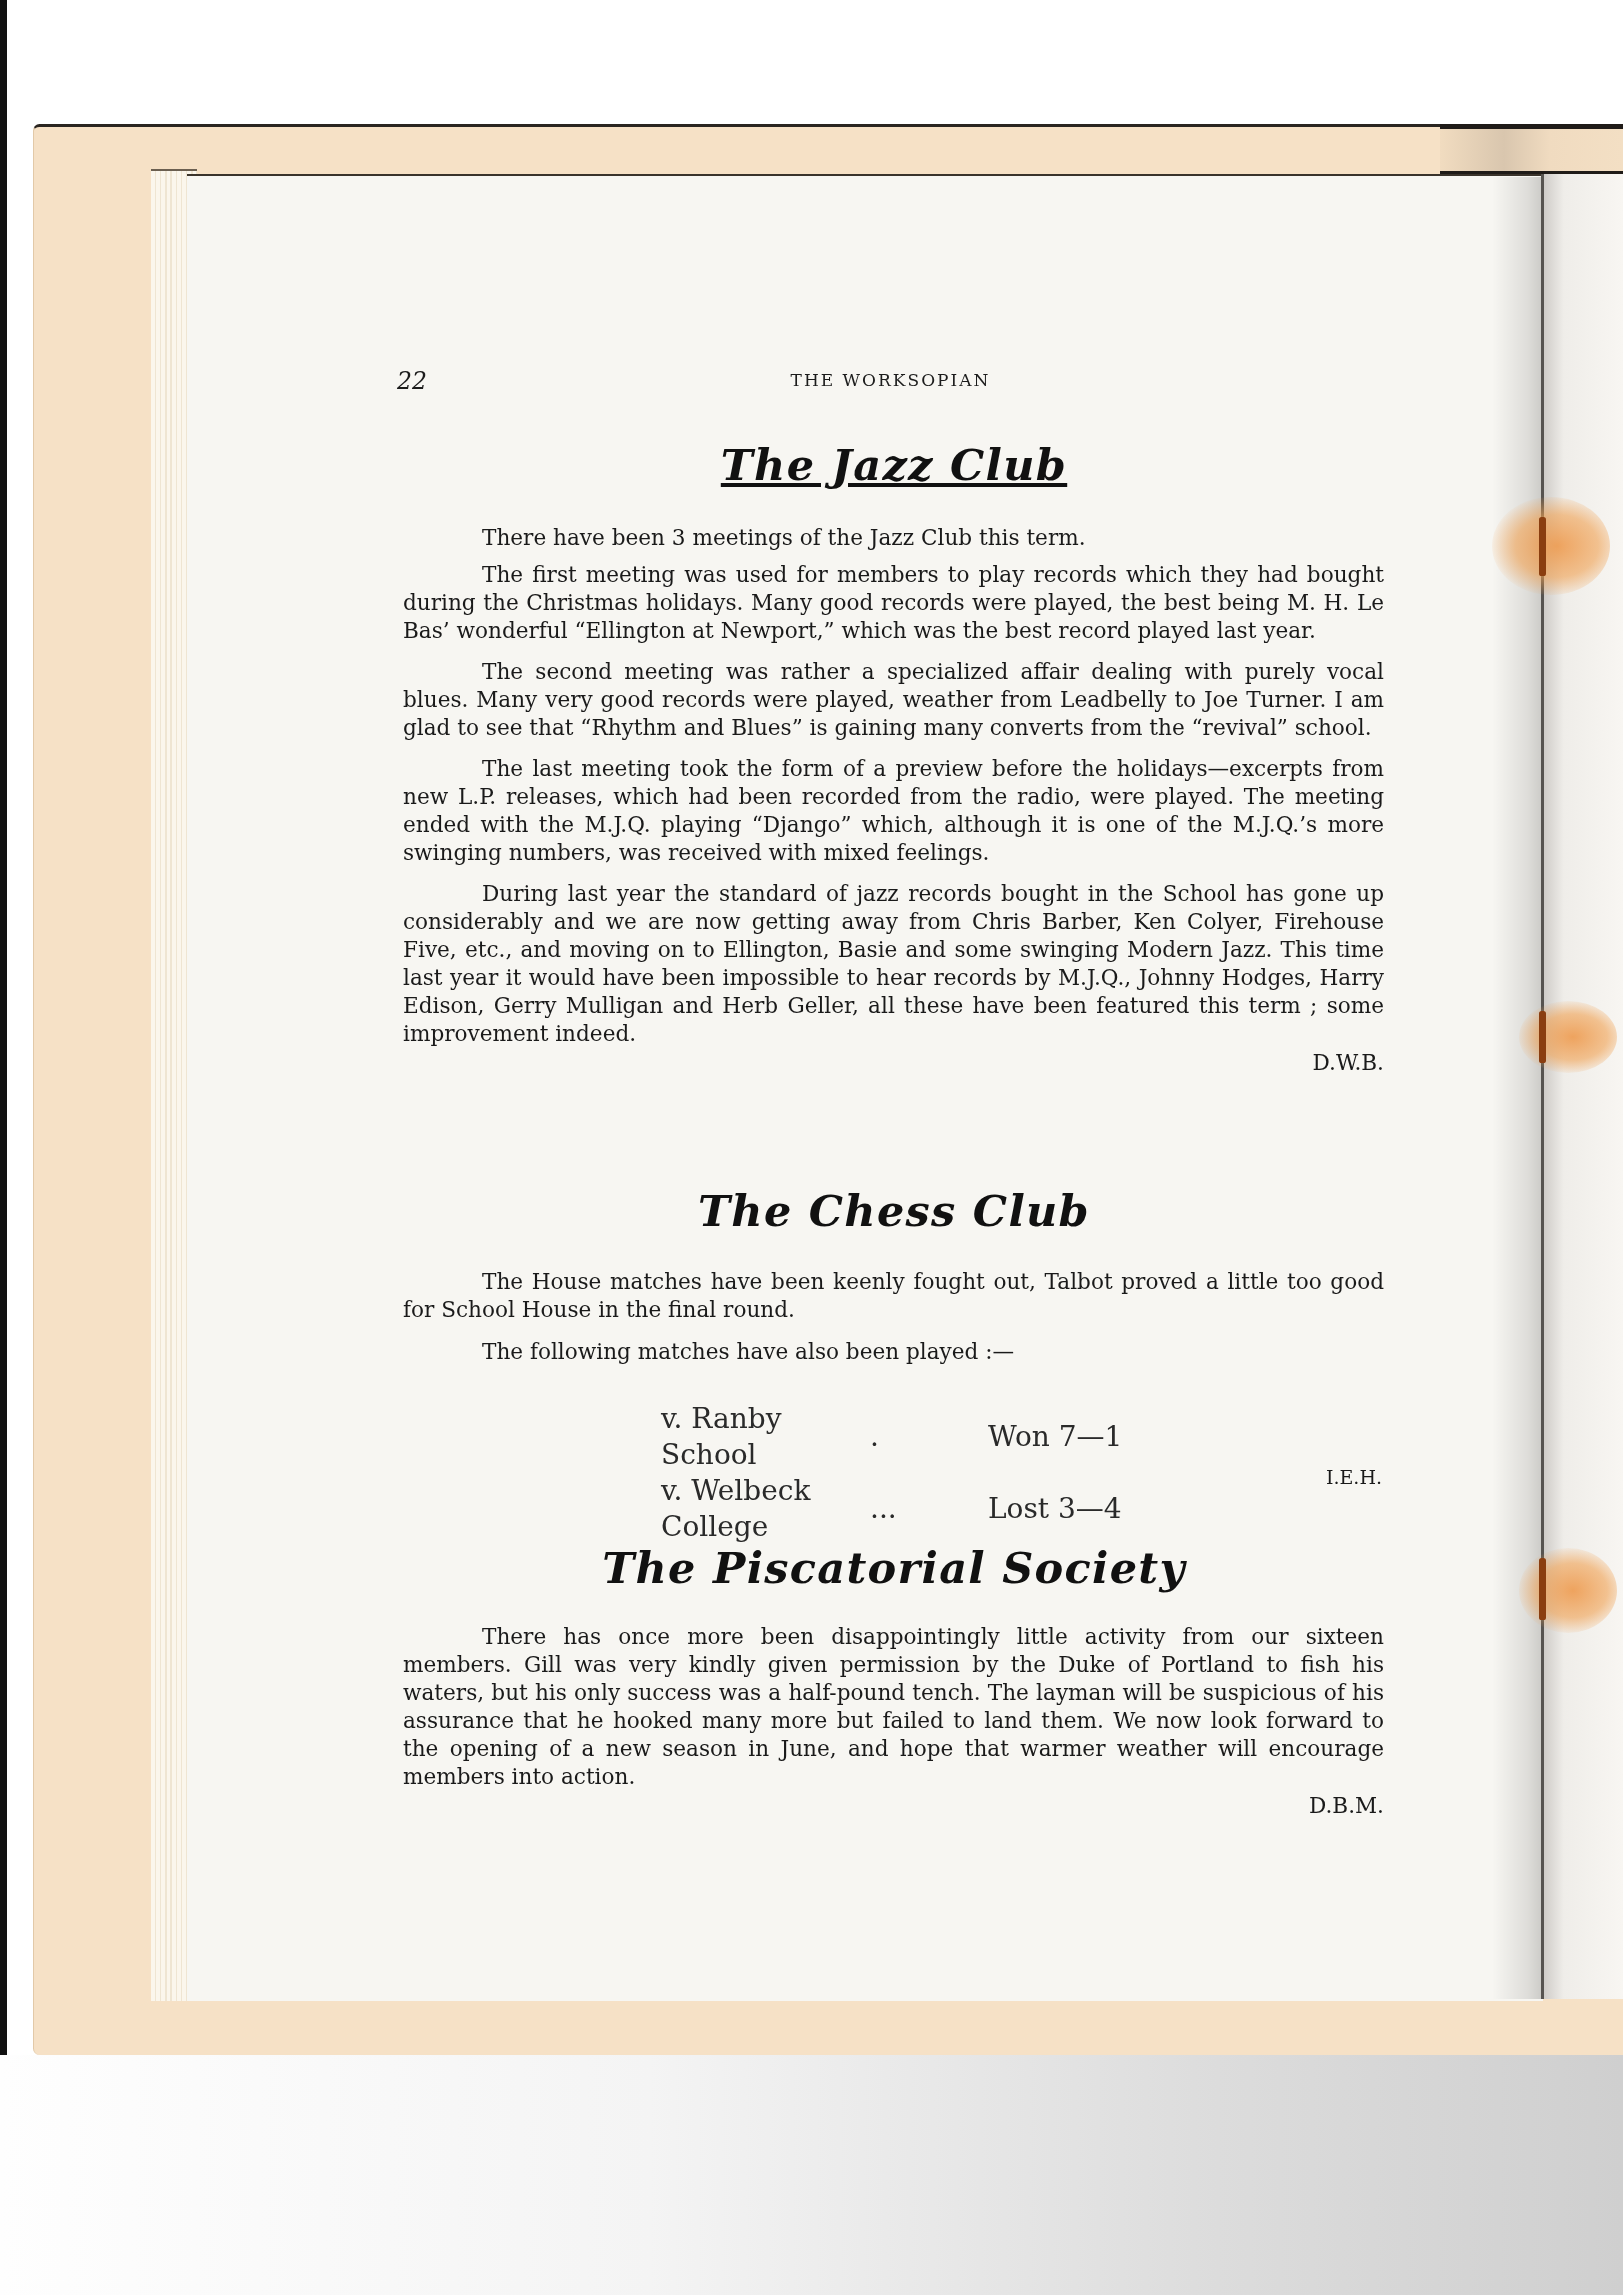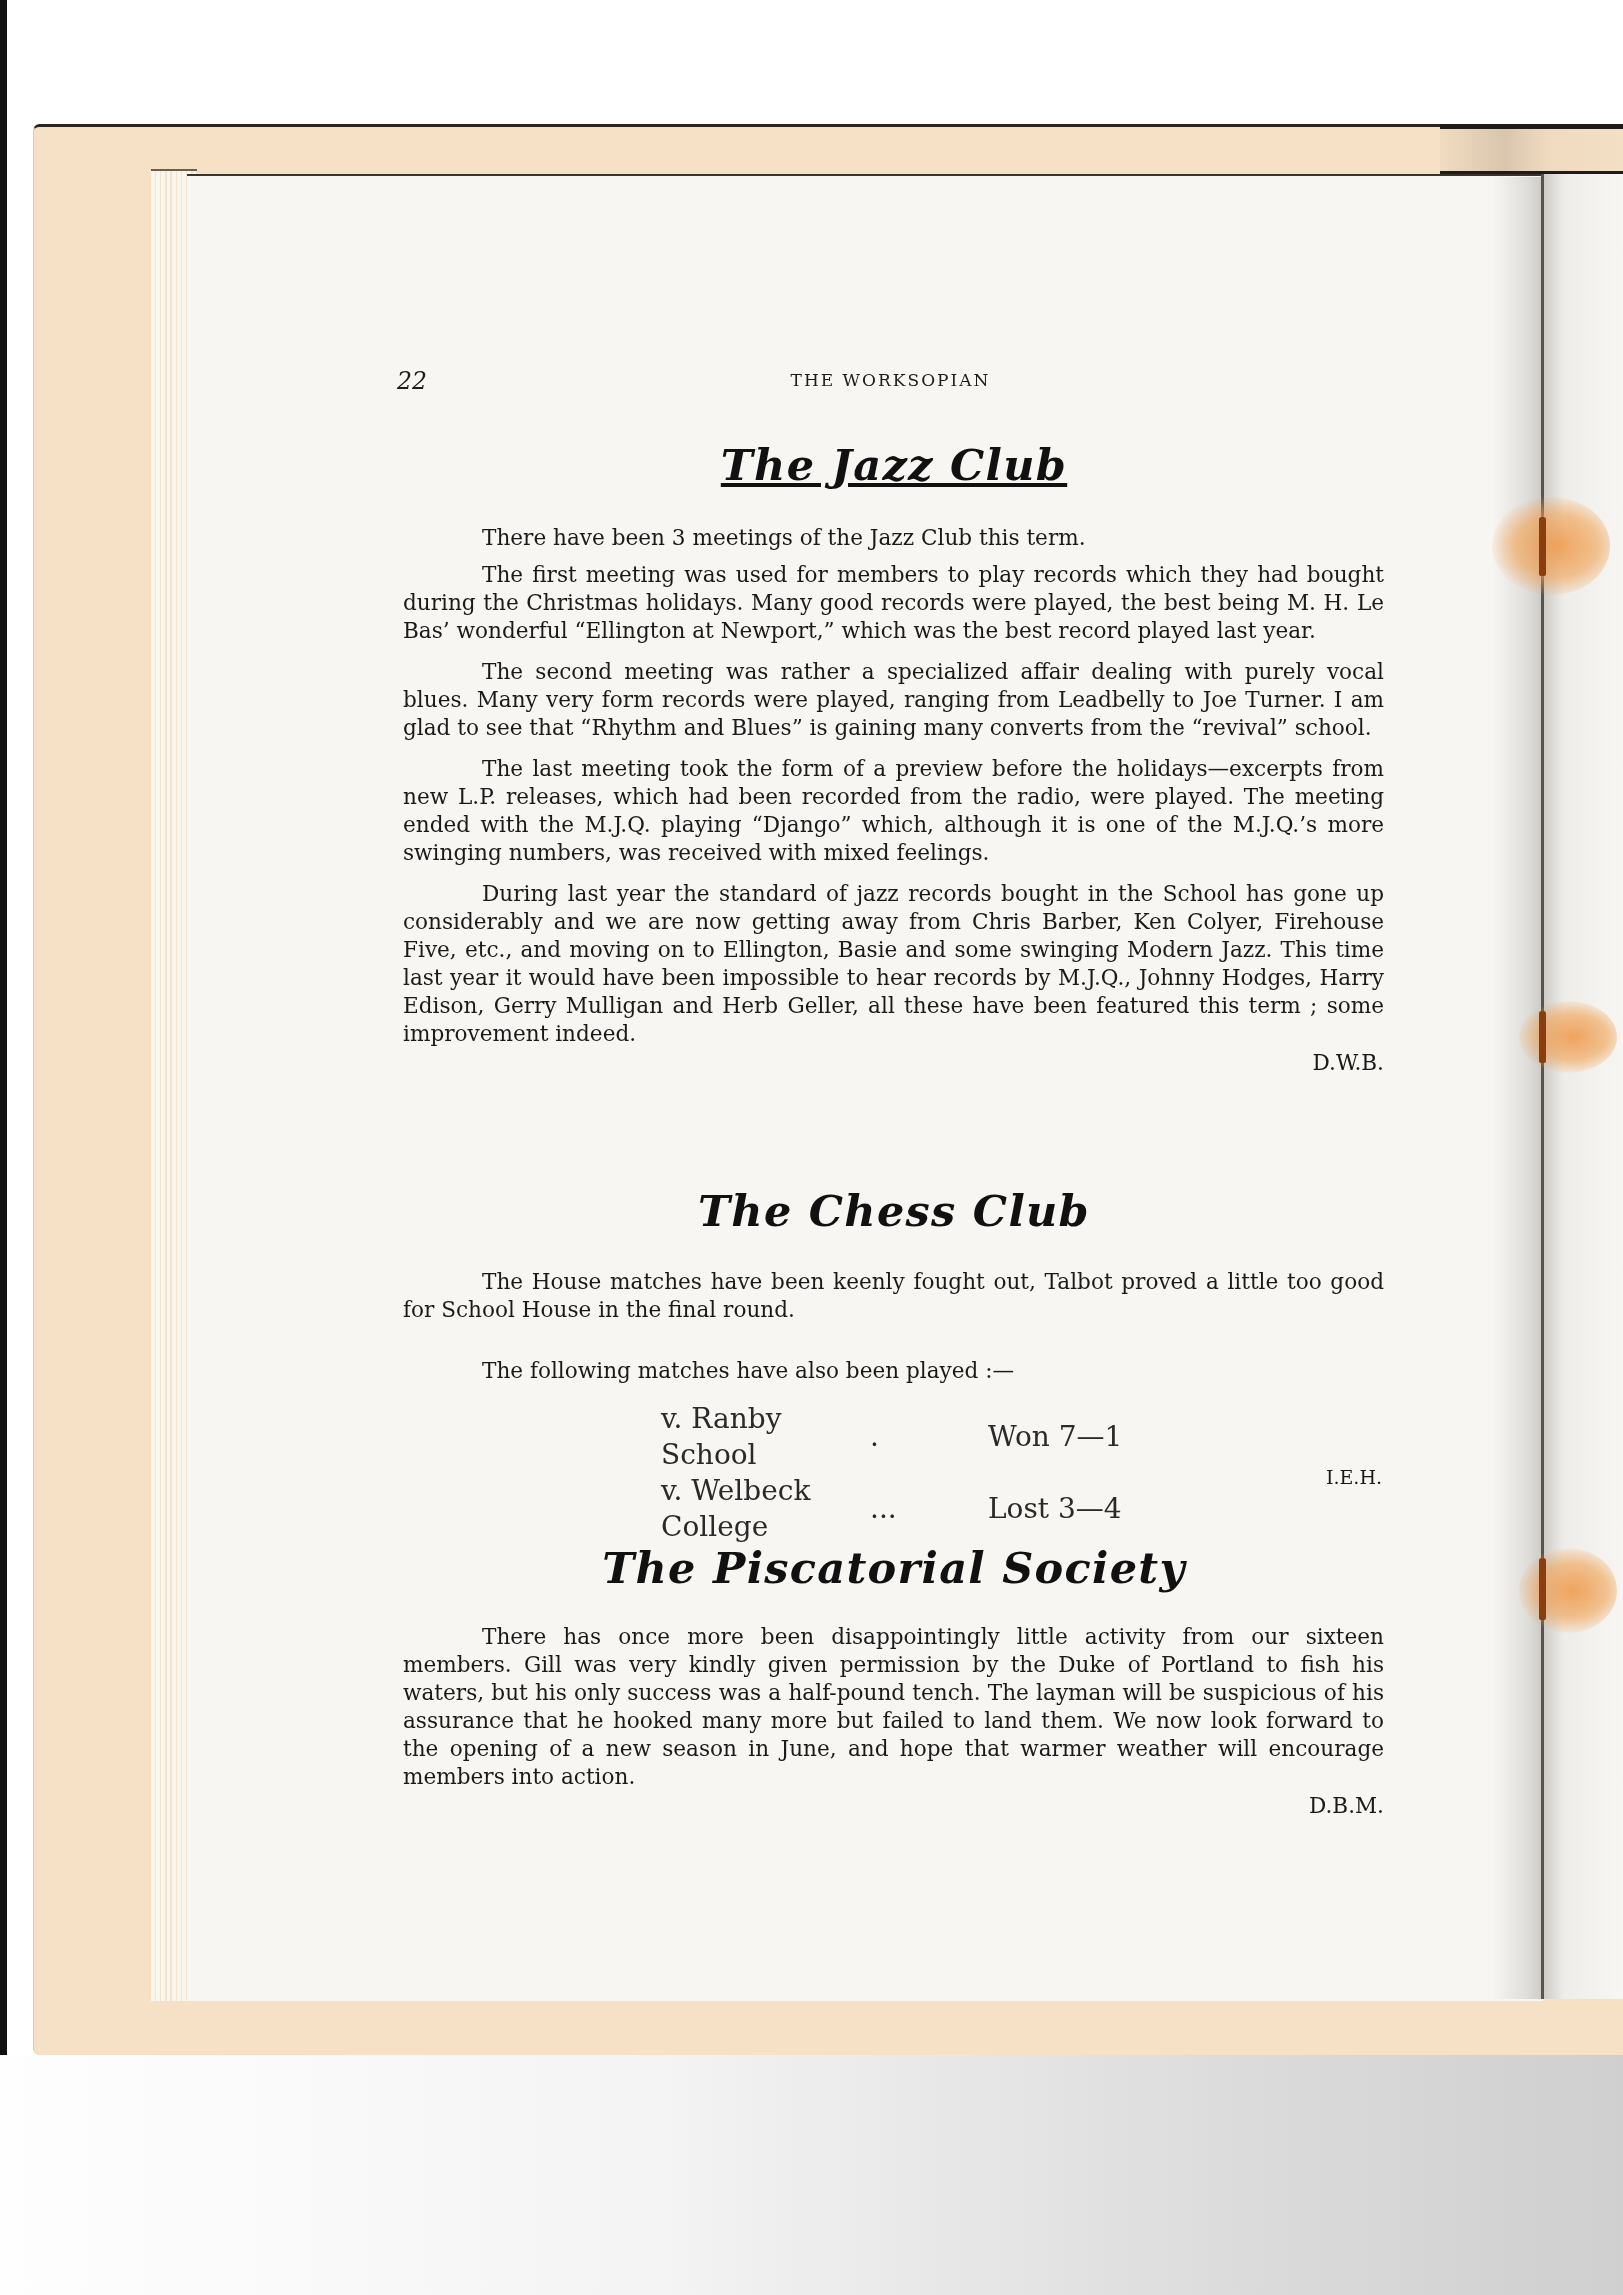--- a/index.html
+++ b/index.html
@@ -98,29 +98,29 @@
 <div class="stain" style="left:1519px; top:1548px; width:98px; height:85px;"></div>
 <div class="stain-core" style="left:1539px; top:1558px; height:62px;"></div>
 
 <div class="header-page-number">22</div>
 <div class="header-title">THE WORKSOPIAN</div>
 
 <div class="section-title" style="top:440px;text-decoration:underline;">The Jazz Club</div>
 <div class="body-col" style="top:524px;">
   <p style="margin-bottom:9.2px;">There have been 3 meetings of the Jazz Club this term.</p>
   <p>The first meeting was used for members to play records which they had bought during the Christmas holidays.  Many good records were played, the best being M. H. Le Bas’ wonderful “Ellington at Newport,” which was the best record played last year.</p>
-  <p>The second meeting was rather a specialized affair dealing with purely vocal blues.  Many very form records were played, ranging from Leadbelly to Joe Turner. I am glad to see that “Rhythm and Blues” is gaining many converts from the “revival” school.</p>
+  <p>The second meeting was rather a specialized affair dealing with purely vocal blues.  Many very good records were played, weather from Leadbelly to Joe Turner. I am glad to see that “Rhythm and Blues” is gaining many converts from the “revival” school.</p>
   <p>The last meeting took the form of a preview before the holidays—excerpts from new L.P. releases, which had been recorded from the radio, were played.  The meeting ended with the M.J.Q. playing “Django” which, although it is one of the M.J.Q.’s more swinging numbers, was received with mixed feelings.</p>
   <p style="margin-bottom:2.6px;">During last year the standard of jazz records bought in the School has gone up considerably and we are now getting away from Chris Barber, Ken Colyer, Firehouse Five, etc., and moving on to Ellington, Basie and some swinging Modern Jazz.  This time last year it would have been impossible to hear records by M.J.Q., Johnny Hodges, Harry Edison, Gerry Mulligan and Herb Geller, all these have been featured this term ; some improvement indeed.</p>
   <div class="signature">D.W.B.</div>
 </div>
 
 <div class="section-title" style="top:1186px;">The Chess Club</div>
 <div class="body-col" style="top:1268px;">
-  <p style="margin-bottom:33px;">The House matches have been keenly fought out, Talbot proved a little too good for School House in the final round.</p>
+  <p style="margin-bottom:14px;">The House matches have been keenly fought out, Talbot proved a little too good for School House in the final round.</p>
   <p>The following matches have also been played :—</p>
 </div>
 <table class="match-table">
   <tbody>
       <tr>
     <td class="opp">v. Ranby School</td>
     <td class="dots">.</td>
     <td>Won 7—1</td>
   </tr>
   <tr>

